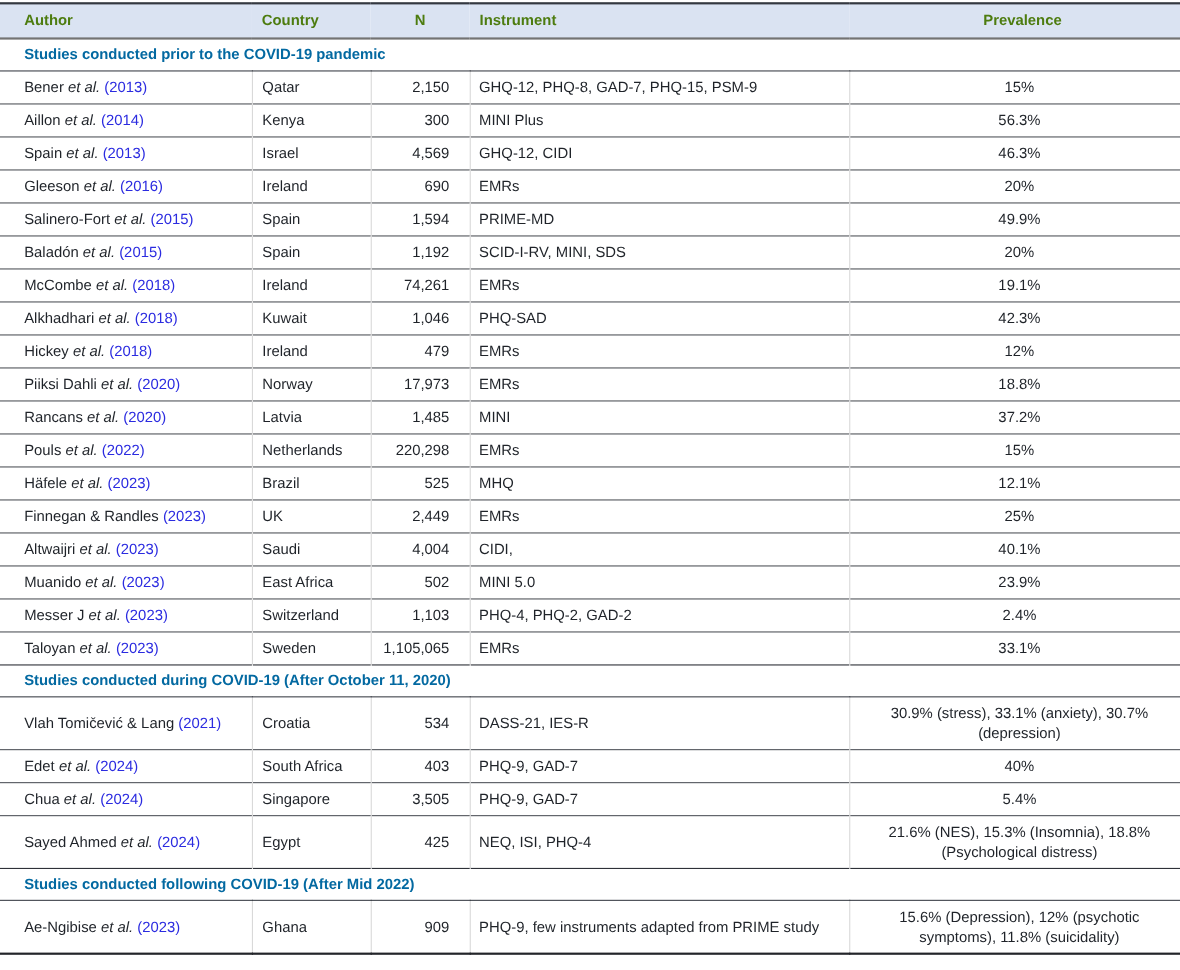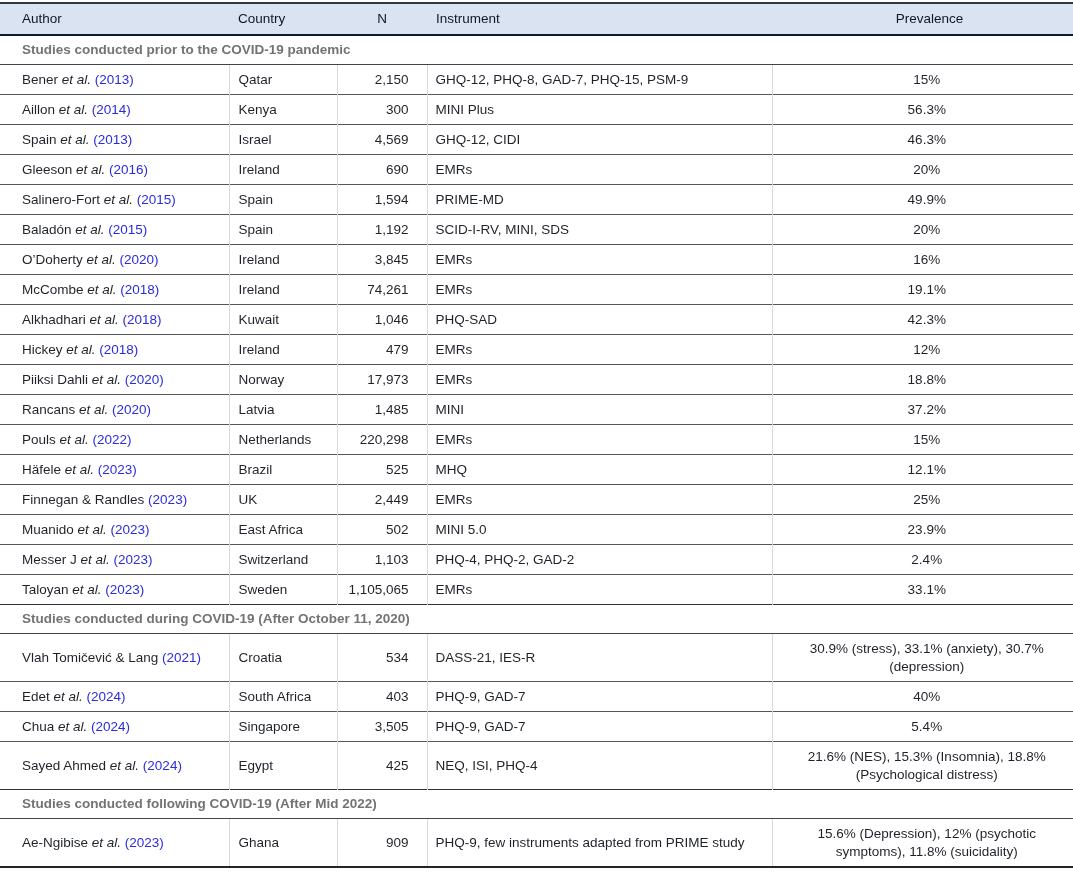--- a/index.html
+++ b/index.html
@@ -26,45 +26,45 @@
     border-bottom:2.5px solid #23252a;
   }
   col.c-author{width:229px;}
   col.c-country{width:108px;}
   col.c-n{width:90px;}
   col.c-instrument{width:345px;}
   col.c-prevalence{width:301px;}
 
   thead th{
     background:var(--header-bg);
-    font-weight:normal;
-    color:#0f172a;
+    font-weight:bold;
+    color:#4d7c0f;
     text-align:left;
     height:31px;
     padding:6px 0 6px 9px;
-    border-bottom:2px solid #0f172a;
+    border-bottom:2px solid #737373;
     line-height:18px;
   }
   thead th.col-author{padding-left:22px;}
   thead th.col-n{text-align:center;padding-left:0;}
   thead th.col-prevalence{text-align:center;padding-left:14px;}
 
   tbody td{
     line-height:18px;
     padding:5.5px 0;
     vertical-align:middle;
   }
   tr.data-row td{border-top:1px solid var(--row-line);}
   tr.data-row td + td{border-left:1px solid var(--col-line);}
   tr.section-row td{
     font-weight:bold;
     border-top:1.5px solid var(--strong-line);
     border-bottom:1px solid #3f434b;
     padding:5px 0 5px 22px;
-    color:#737373;
+    color:#0369a1;
   }
   td.col-author{padding-left:22px;margin-left:48px;}
   td.col-country{padding-left:9px;}
   td.col-n{text-align:right;padding-right:18px;font-variant-numeric:tabular-nums;}
   td.col-instrument{padding-left:8px;}
   td.col-prevalence{text-align:center;padding-left:14px;padding-right:6px;}
   .etal{font-style:italic;}
   .year-link{color:var(--link-blue);text-decoration:none;cursor:pointer;}
 </style>
 </head>
@@ -127,27 +127,20 @@
         <td class="col-prevalence">49.9%</td>
       </tr>
       <tr class="data-row">
         <td class="col-author"><span>Baladón</span><span class="etal"> et al.</span> <a class="year-link">(2015)</a></td>
         <td class="col-country">Spain</td>
         <td class="col-n">1,192</td>
         <td class="col-instrument">SCID-I-RV, MINI, SDS</td>
         <td class="col-prevalence">20%</td>
       </tr>
       <tr class="data-row">
-        <td class="col-author"><span>O’Doherty</span><span class="etal"> et al.</span> <a class="year-link">(2020)</a></td>
-        <td class="col-country">Ireland</td>
-        <td class="col-n">3,845</td>
-        <td class="col-instrument">EMRs</td>
-        <td class="col-prevalence">16%</td>
-      </tr>
-      <tr class="data-row">
         <td class="col-author"><span>McCombe</span><span class="etal"> et al.</span> <a class="year-link">(2018)</a></td>
         <td class="col-country">Ireland</td>
         <td class="col-n">74,261</td>
         <td class="col-instrument">EMRs</td>
         <td class="col-prevalence">19.1%</td>
       </tr>
       <tr class="data-row">
         <td class="col-author"><span>Alkhadhari</span><span class="etal"> et al.</span> <a class="year-link">(2018)</a></td>
         <td class="col-country">Kuwait</td>
         <td class="col-n">1,046</td>
@@ -190,20 +183,27 @@
         <td class="col-prevalence">12.1%</td>
       </tr>
       <tr class="data-row">
         <td class="col-author"><span>Finnegan &amp; Randles</span><span class="etal"></span> <a class="year-link">(2023)</a></td>
         <td class="col-country">UK</td>
         <td class="col-n">2,449</td>
         <td class="col-instrument">EMRs</td>
         <td class="col-prevalence">25%</td>
       </tr>
       <tr class="data-row">
+        <td class="col-author"><span>Altwaijri</span><span class="etal"> et al.</span> <a class="year-link">(2023)</a></td>
+        <td class="col-country">Saudi</td>
+        <td class="col-n">4,004</td>
+        <td class="col-instrument">CIDI,</td>
+        <td class="col-prevalence">40.1%</td>
+      </tr>
+      <tr class="data-row">
         <td class="col-author"><span>Muanido</span><span class="etal"> et al.</span> <a class="year-link">(2023)</a></td>
         <td class="col-country">East Africa</td>
         <td class="col-n">502</td>
         <td class="col-instrument">MINI 5.0</td>
         <td class="col-prevalence">23.9%</td>
       </tr>
       <tr class="data-row">
         <td class="col-author"><span>Messer J</span><span class="etal"> et al.</span> <a class="year-link">(2023)</a></td>
         <td class="col-country">Switzerland</td>
         <td class="col-n">1,103</td>

